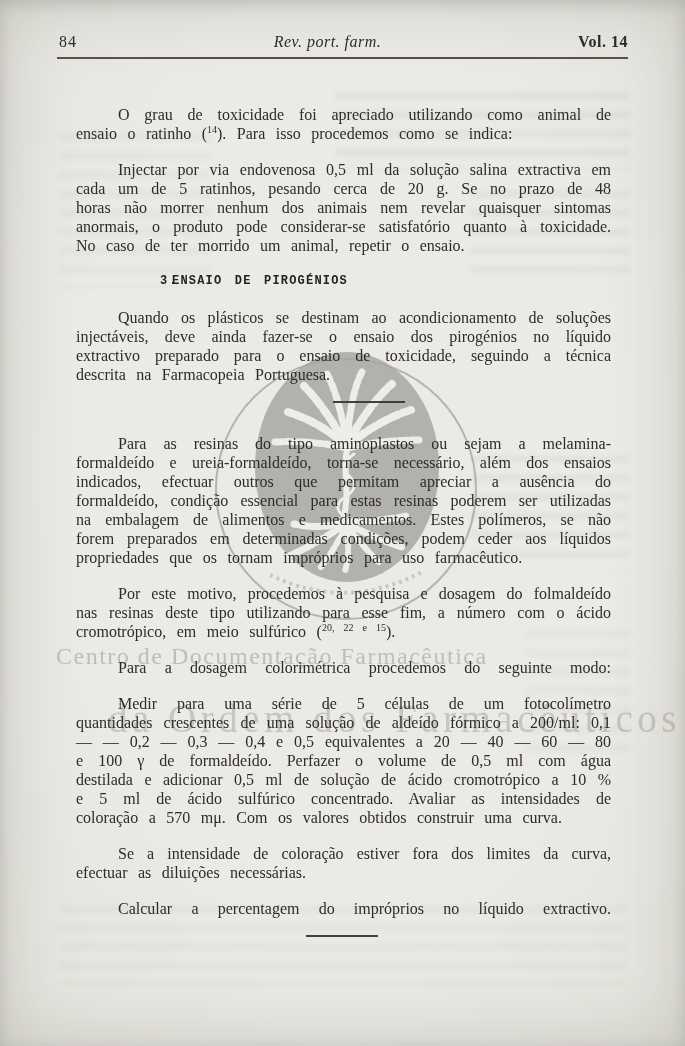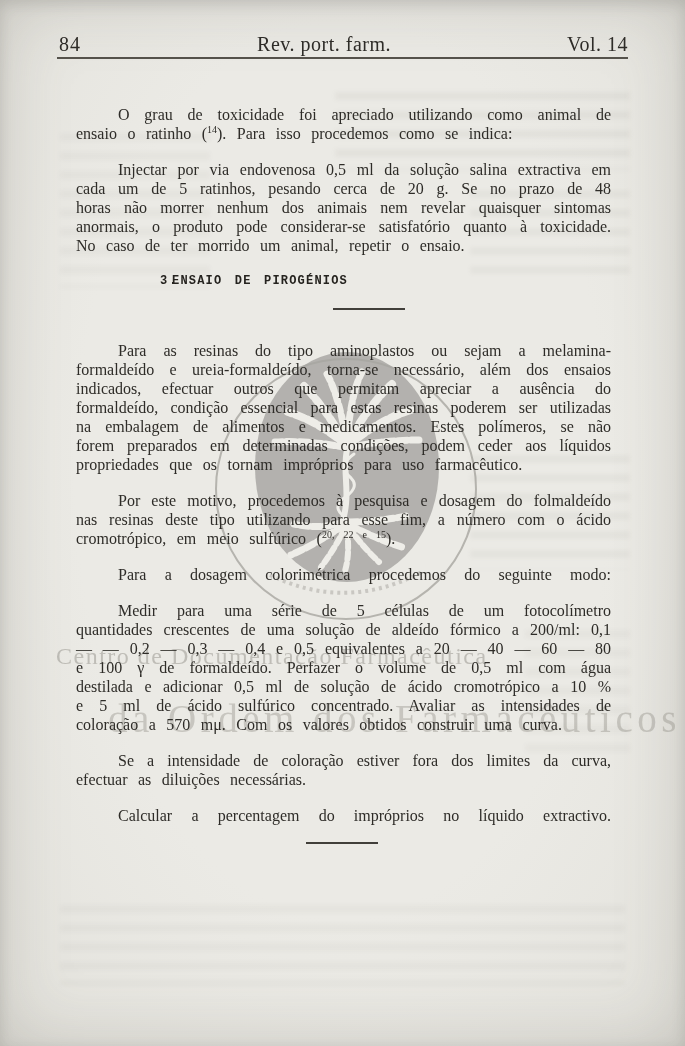--- a/index.html
+++ b/index.html
@@ -10,25 +10,25 @@
     background:radial-gradient(ellipse at 50% 45%, #ebeae5 55%, #e3e2dc 100%);
     box-shadow:inset 0 0 70px rgba(90,88,78,.22), inset 0 4px 14px rgba(80,78,70,.18);
     overflow:hidden;
     font-family:"Liberation Serif", serif;
     color:#2e2c28;
   }
   
   .hdr{
     position:absolute;left:59px;top:33px;width:569px;
     display:flex;justify-content:space-between;align-items:flex-end;
-    font-size:20px;
+    font-size:16px;
   }
   .hdr .pagenum{letter-spacing:1px;}
-  .hdr .journal{letter-spacing:.5px;}
-  .hdr .vol{font-weight:normal;letter-spacing:.5px;}
+  .hdr .journal{font-style:italic;letter-spacing:.5px;}
+  .hdr .vol{font-weight:bold;letter-spacing:.5px;}
   .hdr-rule{
     position:absolute;left:57px;top:57px;width:571px;height:0;
     border-top:2px solid #55524b;
   }
   
   .main{
     position:absolute;left:59px;top:88px;width:569px;
     font-size:16px;line-height:19px;
     text-align:justify;
     word-spacing:6.5px;
@@ -129,20 +129,21 @@
 
   <div class="main">
 
     <p><span>O grau de toxicidade foi apreciado utilizando como animal de ensaio o ratinho (</span><sup class="fn">14</sup><span>). Para isso procedemos como se indica:</span></p>
 
 
     <p>Injectar por via endovenosa 0,5 ml da solução salina extractiva em cada um de 5 ratinhos, pesando cerca de 20 g. Se no prazo de 48 horas não morrer nenhum dos animais nem revelar quaisquer sintomas anormais, o produto pode considerar-se satisfatório quanto à toxicidade. No caso de ter morrido um animal, repetir o ensaio.</p>
 
     <p class="sec-head"><span class="num">3.</span><span>ENSAIO DE PIROGÉNIOS</span></p>
 
+    <p>Quando os plásticos se destinam ao acondicionamento de soluções injectáveis, deve ainda fazer-se o ensaio dos pirogénios no líquido extractivo preparado para o ensaio de toxicidade, seguindo a técnica descrita na Farmacopeia Portuguesa.</p>
 
     <div class="sep sep1"></div>
 
     <p>Para as resinas do tipo aminoplastos ou sejam a melamina-formaldeído e ureia-formaldeído, torna-se necessário, além dos ensaios indicados, efectuar outros que permitam apreciar a ausência do formaldeído, condição essencial para estas resinas poderem ser utilizadas na embalagem de alimentos e medicamentos. Estes polímeros, se não forem preparados em determinadas condições, podem ceder aos líquidos propriedades que os tornam impróprios para uso farmacêutico.</p>
 
     <p><span>Por este motivo, procedemos à pesquisa e dosagem do folmaldeído nas resinas deste tipo utilizando para esse fim, a número com o ácido cromotrópico, em meio sulfúrico (</span><sup class="fn">20, 22 e 15</sup><span>).</span></p>
 
     <p class="just-last">Para a dosagem colorimétrica procedemos do seguinte modo:</p>
 
     <p>Medir para uma série de 5 células de um fotocolímetro quantidades crescentes de uma solução de aldeído fórmico a 200/ml: 0,1 — — 0,2 — 0,3 — 0,4 e 0,5 equivalentes a 20 — 40 — 60 — 80 e 100 γ de formaldeído. Perfazer o volume de 0,5 ml com água destilada e adicionar 0,5 ml de solução de ácido cromotrópico a 10 % e 5 ml de ácido sulfúrico concentrado. Avaliar as intensidades de coloração a 570 mμ. Com os valores obtidos construir uma curva.</p>

